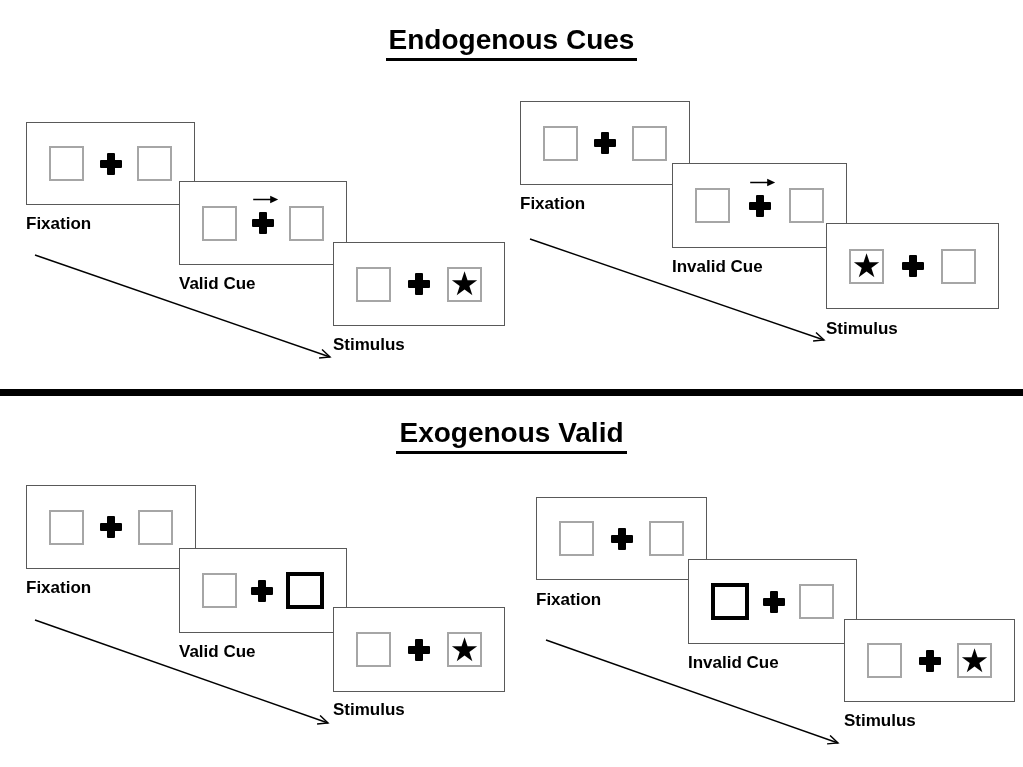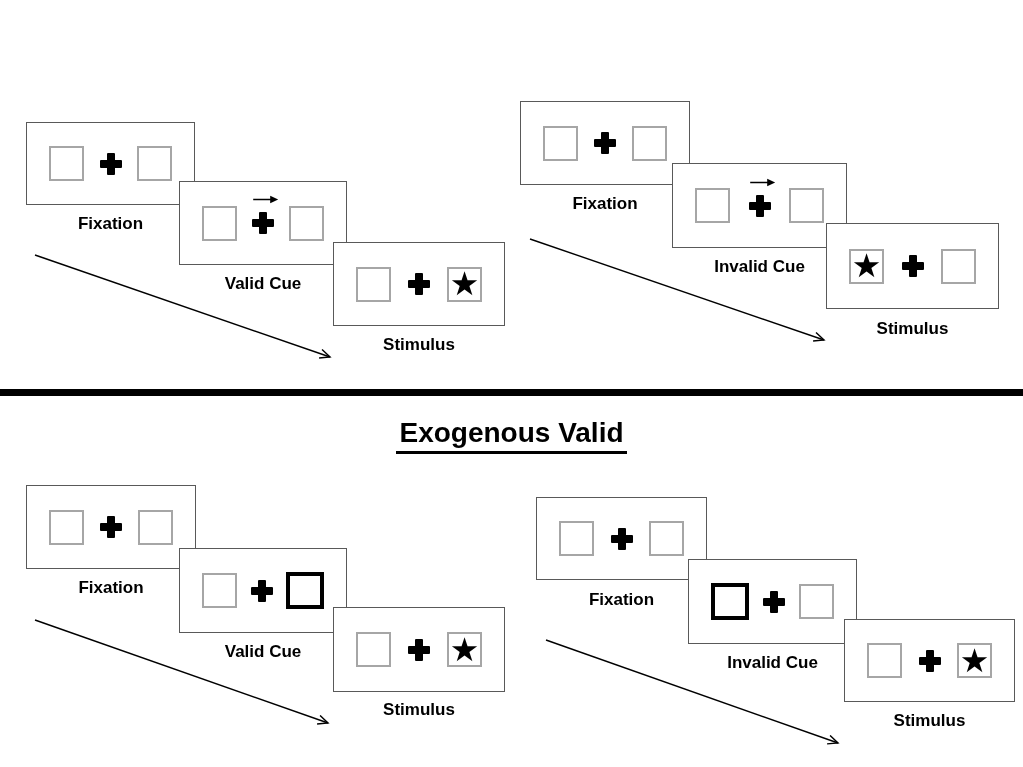--- a/index.html
+++ b/index.html
@@ -21,21 +21,21 @@
       background:#fff;display:flex;align-items:center;justify-content:center;}
   .sq.thick{width:38px;height:37px;border:4px solid #000;}
   .star{font-family:"DejaVu Sans",sans-serif;font-size:33px;line-height:30px;color:#000;}
 
   .cwrap{position:relative;width:24px;height:24px;display:flex;align-items:center;justify-content:center;}
   .cross{position:relative;width:22px;height:22px;}
   .cross::before{content:"";position:absolute;left:0;top:7px;width:22px;height:8px;background:#000;border-radius:1px;}
   .cross::after{content:"";position:absolute;left:7px;top:0;width:8px;height:22px;background:#000;border-radius:1px;}
   .cue-arrow{position:absolute;top:-17px;left:50%;transform:translateX(-40%);}
 
-  .plabel{position:absolute;text-align:center;font-weight:bold;font-size:17px;color:#000;}
+  .plabel{position:absolute;font-weight:bold;font-size:17px;color:#000;}
 
   #arrows{position:absolute;left:0;top:0;pointer-events:none;}
 
   
   .pA0{left:26px;top:122px;width:169px;height:83px;}
   .pA1{left:179px;top:181px;width:168px;height:84px;}
   .pA2{left:333px;top:242px;width:172px;height:84px;}
   .lA0{left:26px;top:214px;width:169px;}
   .lA1{left:179px;top:274px;width:168px;}
   .lA2{left:333px;top:335px;width:172px;}
@@ -71,20 +71,21 @@
       <marker id="barb" markerWidth="14" markerHeight="12" refX="11" refY="5" orient="auto" markerUnits="userSpaceOnUse">
         <path d="M1,0.5 L11,5 L1,9.5" fill="none" stroke="#000" stroke-width="1.4"></path>
       </marker>
     </defs>
     <line x1="35" y1="255" x2="330" y2="357" stroke="#000" stroke-width="1.4" marker-end="url(#barb)"></line>
     <line x1="530" y1="239" x2="824" y2="340" stroke="#000" stroke-width="1.4" marker-end="url(#barb)"></line>
     <line x1="35" y1="620" x2="328" y2="723" stroke="#000" stroke-width="1.4" marker-end="url(#barb)"></line>
     <line x1="546" y1="640" x2="838" y2="743" stroke="#000" stroke-width="1.4" marker-end="url(#barb)"></line>
   </svg>
 
+  <div class="title" id="title-endo"><span>Endogenous Cues</span></div>
   <div class="divider"></div>
   <div class="title" id="title-exo"><span>Exogenous Valid</span></div>
 
   <div>
     <div class="panel pA0">
       <span class="sq"></span>
       <span class="cwrap">
           <span class="cross"></span>
         </span>
       <span class="sq"></span>

